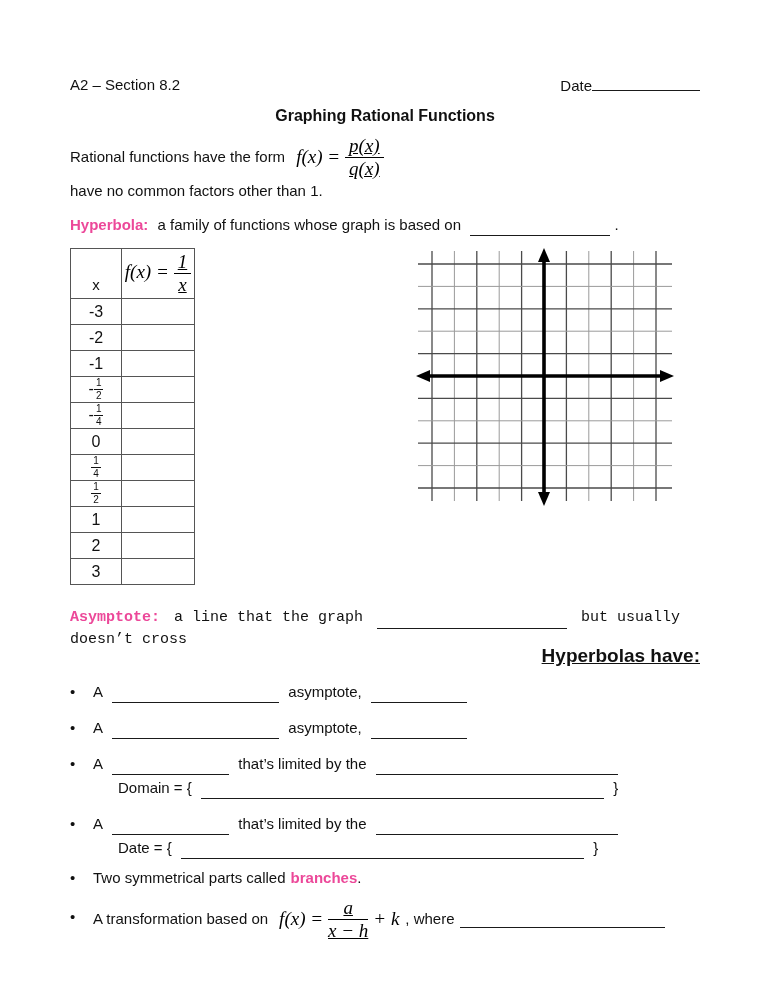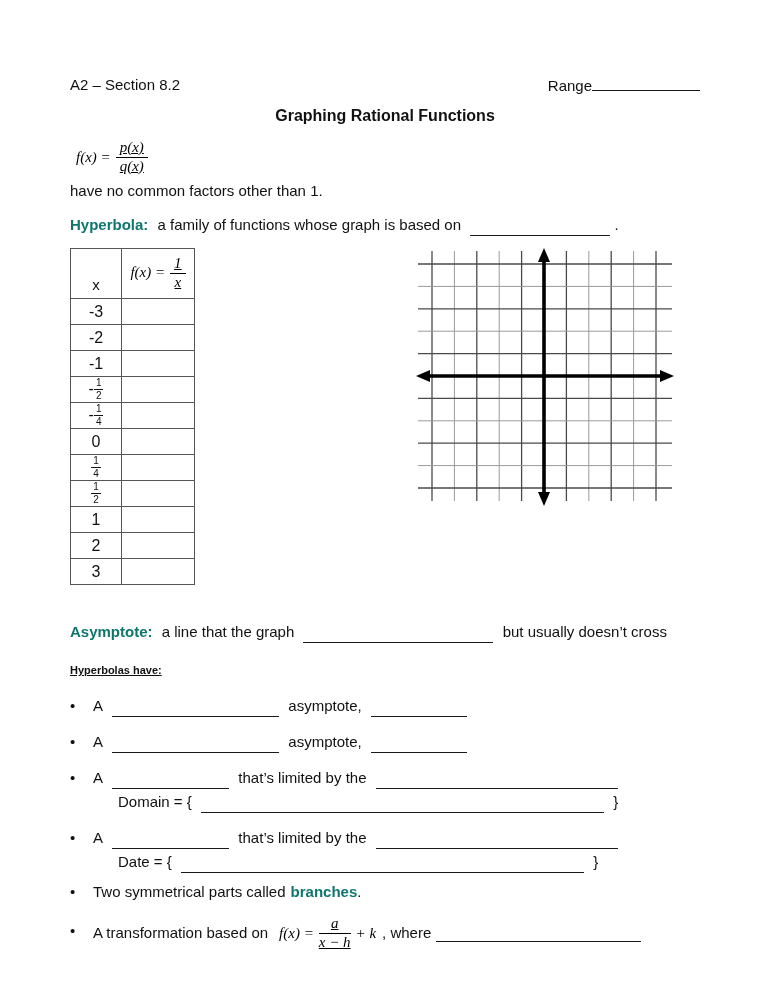--- a/index.html
+++ b/index.html
@@ -4,77 +4,78 @@
 <style>
   html,body{margin:0;padding:0;background:#fff;}
   .page{
     width:768px;height:994px;box-sizing:border-box;
     padding:70px 68px 0 70px;
     background:#fff;color:#111;
     font-family:"Liberation Sans",sans-serif;
     font-size:15px;line-height:22px;
     overflow:hidden;position:relative;
   }
-  b,strong{color:#0f766e;text-align:center;}
+  b,strong{color:#ec4899;text-align:center;}
   .header-row{display:flex;justify-content:space-between;margin-top:4px;}
   .date-wrap{display:flex;align-items:baseline;}
   .blank{display:inline-block;border-bottom:1.6px solid #1a1a1a;height:16px;vertical-align:bottom;}
   .bl-108{width:108px}.bl-140{width:140px}.bl-190{width:190px}
   .bl-167{width:167px}.bl-96{width:96px}.bl-117{width:117px}
   .bl-242{width:242px}.bl-403{width:403px}.bl-205{width:205px}
   .title{margin:6px 0 0;text-align:center;font-size:16px;font-weight:bold;line-height:25px;}
   .intro{margin-top:8px;}
   .intro-line1{display:flex;align-items:center;height:42px;}
   .intro-line2{margin-top:2px;}
-  .math{font-family:"Liberation Serif",serif;font-style:italic;font-size:15px;color:#000;}
+  .math{font-family:"Liberation Serif",serif;font-style:italic;font-size:19px;color:#000;}
   .math .lhs{margin-right:5px;}
   .frac{display:inline-block;text-align:center;vertical-align:middle;line-height:1.05;text-decoration:underline;}
   .frac .num{display:block;border-bottom:1.2px solid #000;padding:0 4px 1px;}
   .frac .den{display:block;padding-top:1px;}
   .formula{display:inline-flex;align-items:center;margin:0 6px;}
   .formula .tail{margin-left:5px;}
   .hyper-line{margin-top:12px;height:22px;}
   .gap-r{margin-right:5px;} .gap-l{margin-left:5px;}
   .content-row{display:flex;justify-content:space-between;align-items:flex-start;margin-top:12px;}
   table.xtable{border-collapse:collapse;}
   .xtable td,.xtable th{border:1px solid #555;text-align:center;padding:0;}
   .xtable .col-x{width:50px;}
   .xtable .col-fx{width:72px;}
   .xtable th{height:47px;font-weight:normal;}
   .xtable th.hx{vertical-align:bottom;padding-bottom:2px;font-size:15px;}
   .xtable td{height:25px;font-size:16px;}
   .tfrac{display:inline-block;text-align:center;vertical-align:middle;font-size:10px;line-height:1;}
   .tfrac .tnum{display:block;border-bottom:1px solid #111;padding:0 2px 1px;}
   .tfrac .tden{display:block;padding-top:1px;}
   .graph-wrap{margin-right:26px;}
-  .asym-line{margin-top:36px;height:22px;}
-  .list-heading{margin-top:16px;font-weight:bold;text-decoration:underline;font-size:11px;}
+  .asym-line{margin-top:22px;height:22px;font-family:Liberation Mono, monospace;}
+  .list-heading{margin-top:16px;font-weight:bold;text-decoration:underline;font-size:19px;text-align:right;}
   .bullet{display:flex;align-items:baseline;margin-top:14px;}
   .bullet.tall{align-items:center;}
   .bullet .dot{width:23px;flex:none;font-size:15px;}
   .subline{margin-left:48px;margin-top:2px;height:22px;}
   .b6line{display:flex;align-items:center;height:44px;margin-top:4px;}
 </style>
 </head>
 <body>
 
 <div class="page">
 
   <div class="header-row">
     <span>A2 – Section 8.2</span>
     <span class="date-wrap">
-      <span>Range</span>
+      <span>Date</span>
       <span class="blank bl-108"></span>
     </span>
   </div>
 
   <div class="title">Graphing Rational Functions</div>
 
   <div class="intro">
     <div class="intro-line1">
+      <span class="gap-r">Rational functions have the form</span>
       <span class="formula math">
         <span class="lhs">f(x) =</span>
         <span class="frac">
           <span class="num">p(x)</span>
           <span class="den">q(x)</span>
         </span>
       </span>
     </div>
     <div class="intro-line2">have no common factors other than 1.</div>
   </div>

